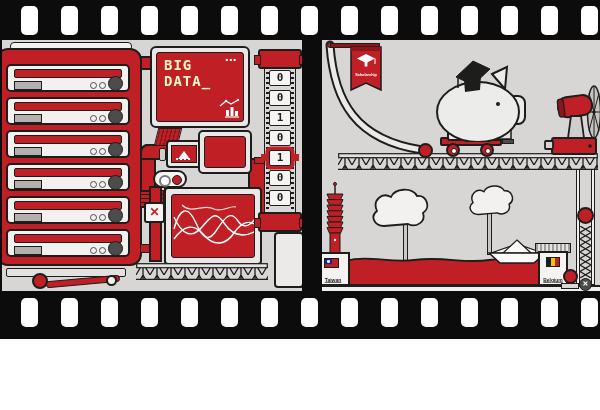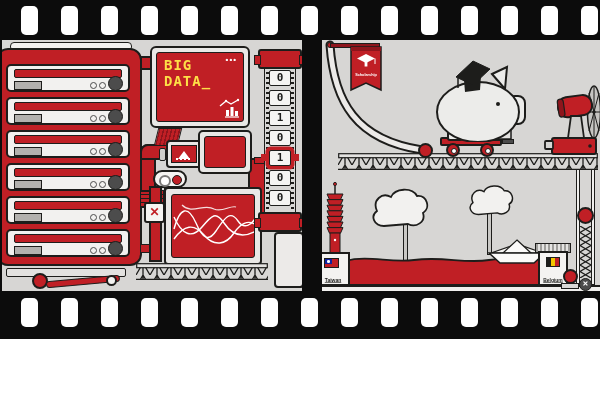--- a/index.html
+++ b/index.html
@@ -21,21 +21,21 @@
   .cabinet{left:-6px;top:8px;width:146px;height:218px;background:#c01f25;border:2px solid #1d1d1b;border-radius:12px;box-sizing:border-box;}
   .server{position:absolute;left:8px;width:124px;height:28px;background:#f2f1ef;border:2px solid #1d1d1b;border-radius:5px;box-sizing:border-box;}
   .server .bar{position:absolute;left:6px;right:6px;top:3px;height:7px;background:#c01f25;border:1px solid #1d1d1b;border-radius:2px;}
   .server .grip{position:absolute;left:6px;top:15px;width:26px;height:7px;background:#b3b1ae;border:1px solid #1d1d1b;}
   .server .ring{position:absolute;top:16px;width:5px;height:5px;border:1.5px solid #4c4c4c;border-radius:50%;background:#f2f1ef;}
   .server .ring.r1{right:31px;} .server .ring.r2{right:22px;}
   .server .led{position:absolute;right:5px;top:10px;width:13px;height:13px;background:#4c4c4c;border:1.5px solid #1d1d1b;border-radius:50%;}
   .pipe{background:#c01f25;border:2px solid #1d1d1b;box-sizing:border-box;}
   .monitor{background:#e9e8e6;border:2px solid #1d1d1b;border-radius:6px;box-sizing:border-box;}
   .monitor .scr{position:absolute;left:4px;right:4px;top:4px;bottom:4px;background:#c01f25;border:1.5px solid #1d1d1b;border-radius:3px;overflow:hidden;}
-  .bd-text{position:absolute;left:7px;top:4px;color:#fde047;font-family:"DejaVu Sans Mono",monospace;
+  .bd-text{position:absolute;left:7px;top:4px;color:#fef9c3;font-family:"DejaVu Sans Mono",monospace;
            font-weight:bold;font-size:14px;line-height:16px;letter-spacing:1px;}
   .bd-dots{position:absolute;right:6px;top:2px;color:#fff;font-weight:bold;font-size:8px;letter-spacing:1px;}
   .ribbon{left:154px;top:88px;width:24px;height:18px;border:1.5px solid #1d1d1b;box-sizing:border-box;
           background:repeating-linear-gradient(90deg,#8e151c 0 1.5px,#c01f25 1.5px 4px);transform:skewX(-14deg);}
   .upload{left:164px;top:100px;width:36px;height:28px;background:#e9e8e6;border:2px solid #1d1d1b;border-radius:4px;box-sizing:border-box;}
   .upload .scr2{position:absolute;left:3px;right:3px;top:3px;bottom:3px;background:#c01f25;border:1px solid #1d1d1b;}
   .upload .tri{position:absolute;left:50%;top:5px;transform:translateX(-50%);width:0;height:0;
                border-left:6px solid transparent;border-right:6px solid transparent;border-bottom:8px solid #fff;}
   .upload .dots{position:absolute;left:50%;bottom:2px;transform:translateX(-50%);width:16px;height:2px;
                 background:repeating-linear-gradient(90deg,#fff 0 2px,transparent 2px 4px);}

